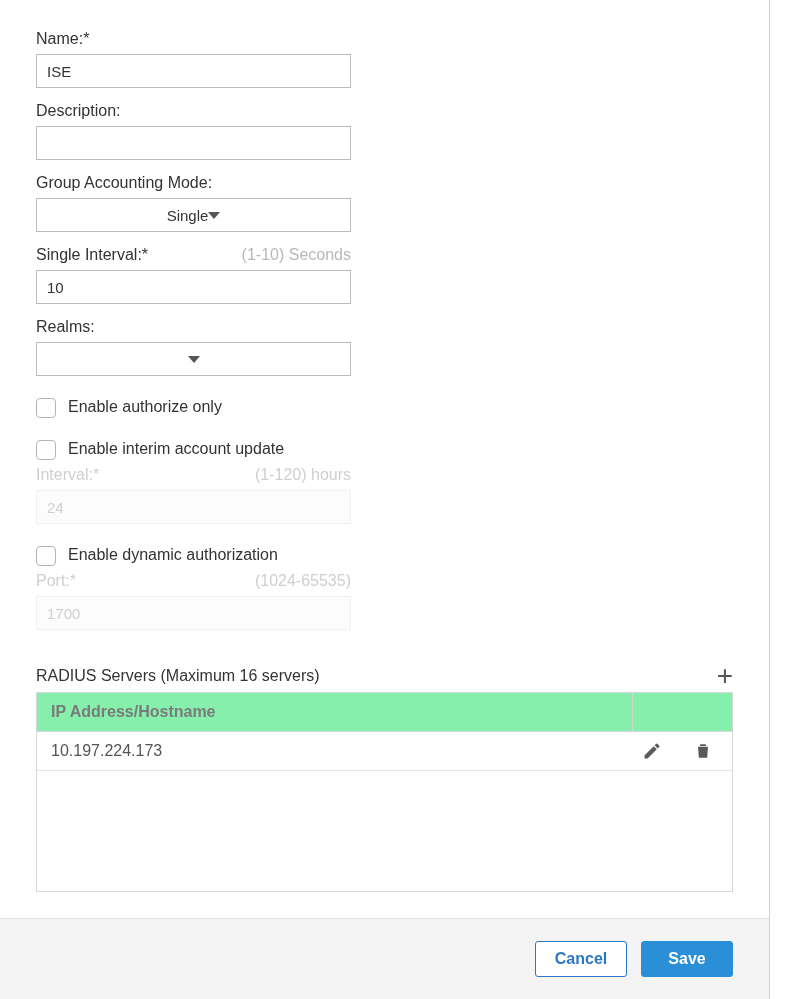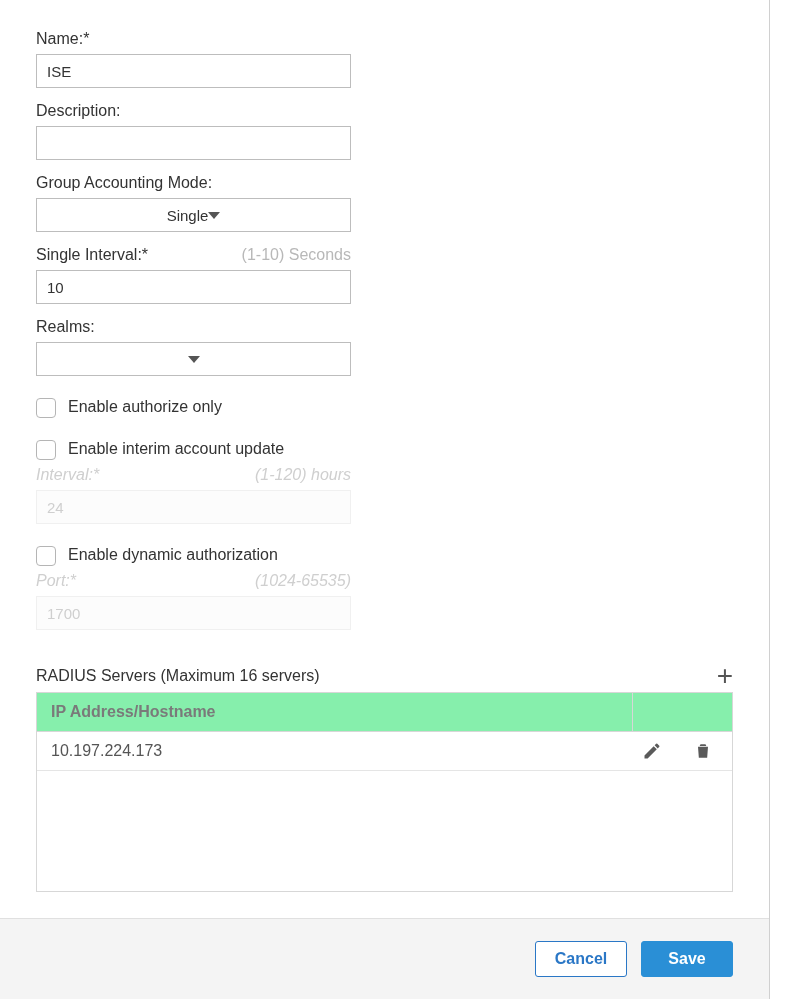--- a/index.html
+++ b/index.html
@@ -69,21 +69,21 @@
   }
   .checkbox {
     width: 20px; height: 20px;
     border: 1.5px solid #b5b5b5;
     border-radius: 4px;
     background: #fff;
     cursor: pointer;
   }
   .check-label { font-size: 16px; color: #333; }
   .disabled-block .field-label,
-  .disabled-block .hint { color: #cfcfcf; font-style: italic; }
+  .disabled-block .hint { color: #cfcfcf; }
   .disabled-block .text-input {
     border: 1px solid #f0f0f0;
     background: #fcfcfc;
     color: #cfcfcf;
   }
   .servers-section {
     padding: 0 36px 10px 36px;
   }
   .servers-header {
     display: flex;

